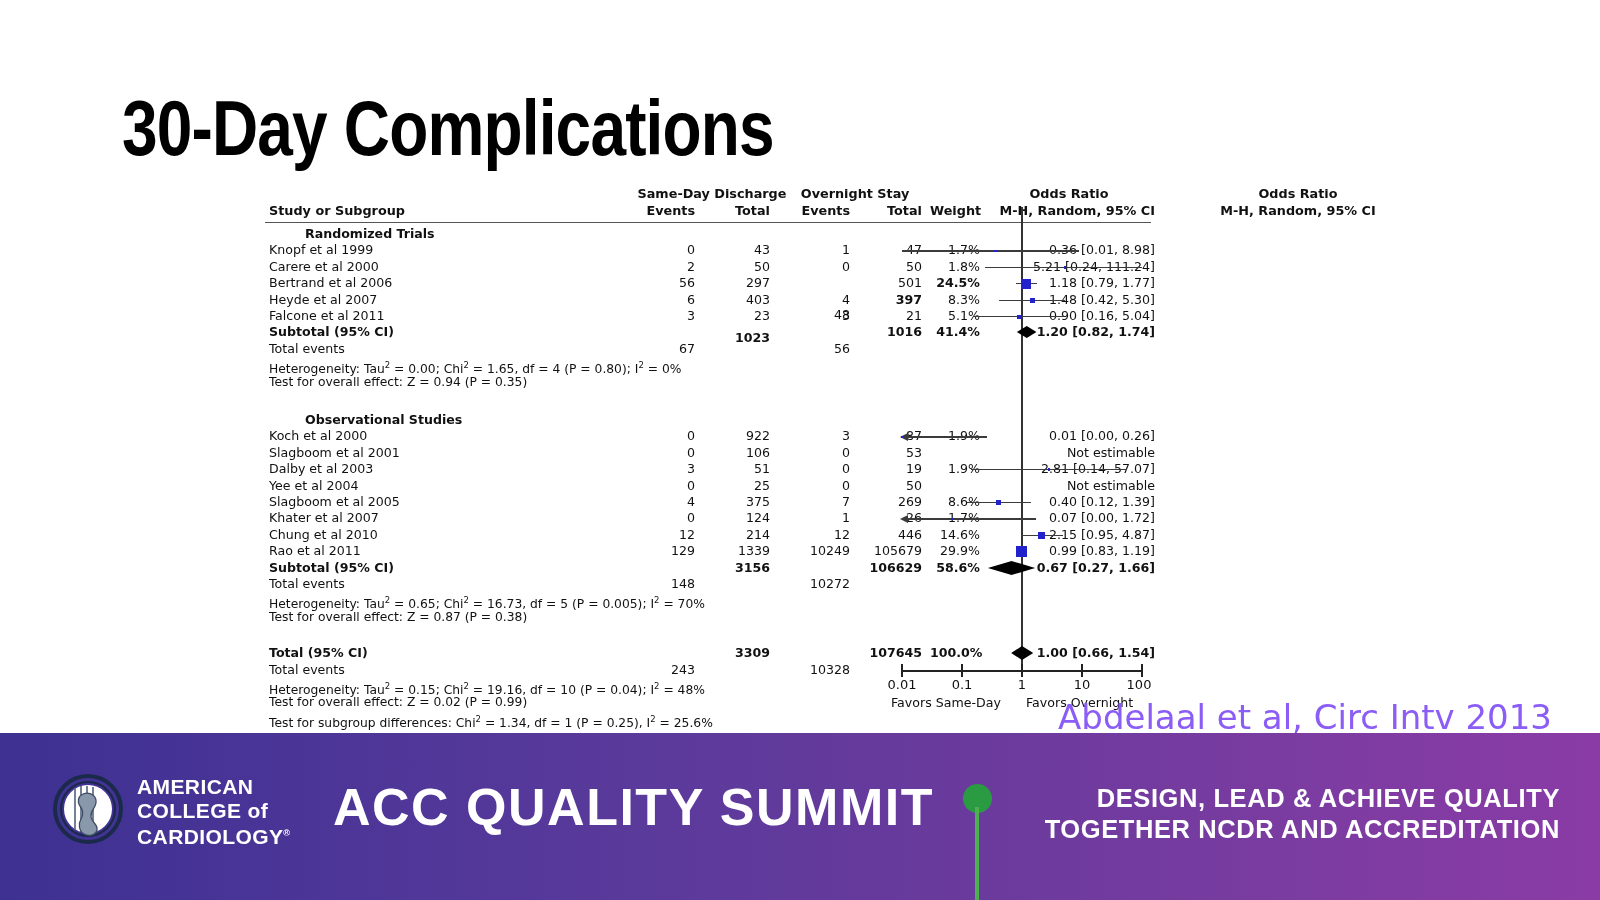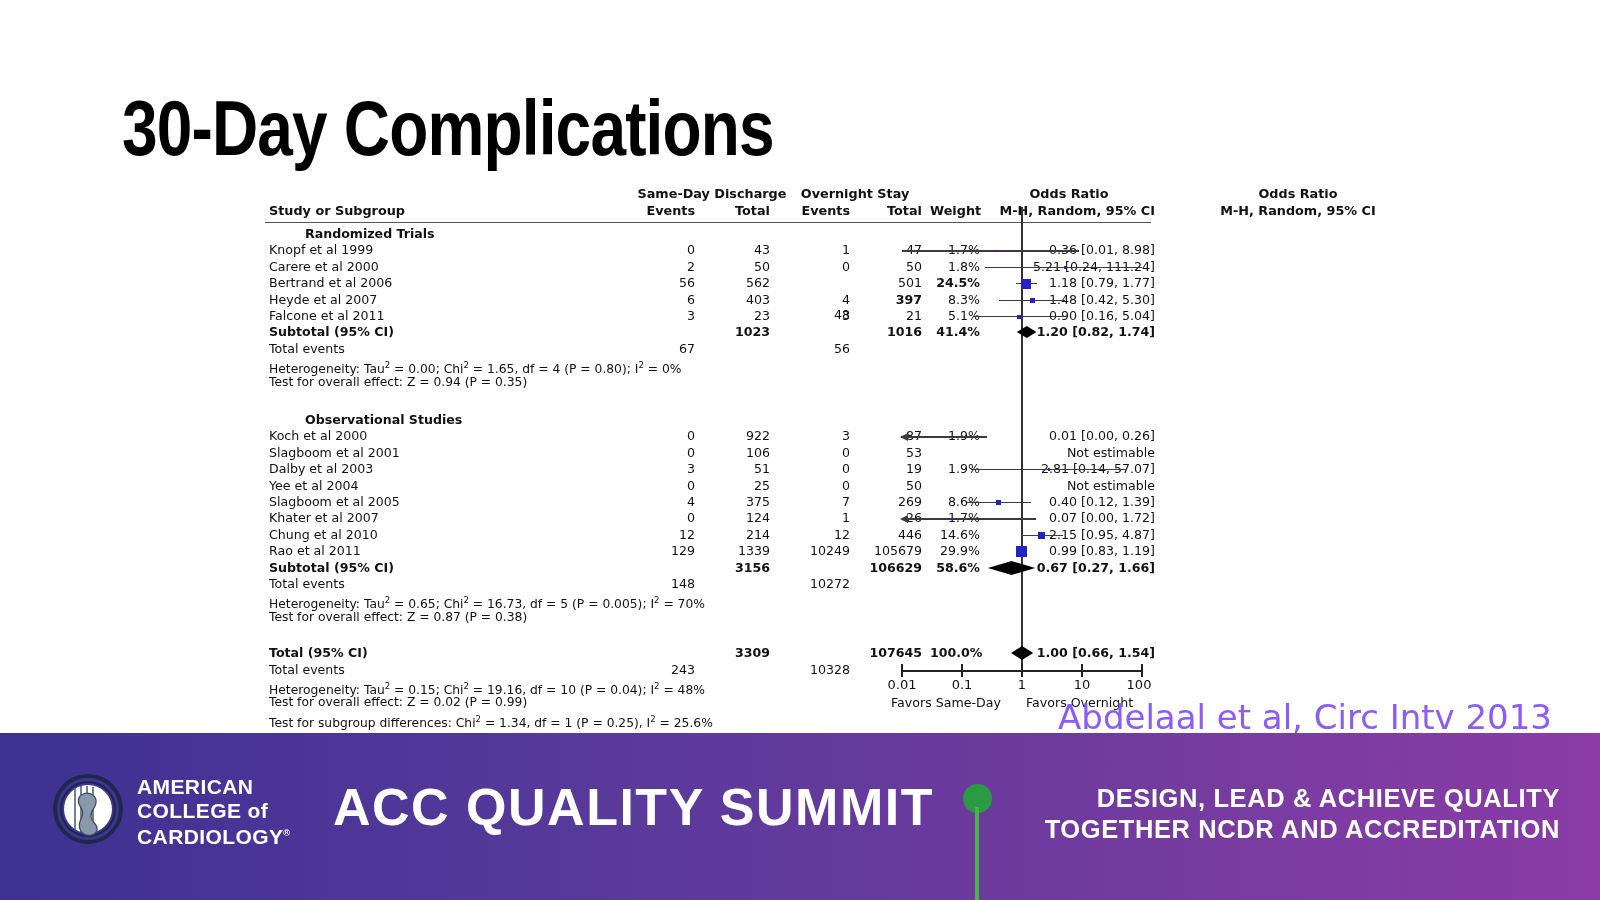--- a/index.html
+++ b/index.html
@@ -122,41 +122,41 @@
       <div class="cell c-or" style="position: absolute; top: 56.4px;">0.36 [0.01, 8.98]</div>
       <div class="cell c-study" style="position: absolute; top: 72.8px;">Carere et al 2000</div>
       <div class="cell c-ev1" style="position: absolute; top: 72.8px;">2</div>
       <div class="cell c-tot1" style="position: absolute; top: 72.8px;">50</div>
       <div class="cell c-ev2" style="position: absolute; top: 72.8px;">0</div>
       <div class="cell c-tot2" style="position: absolute; top: 72.8px;">50</div>
       <div class="cell c-wt" style="position: absolute; top: 72.8px;">1.8%</div>
       <div class="cell c-or" style="position: absolute; top: 72.8px;">5.21 [0.24, 111.24]</div>
       <div class="cell c-study" style="position: absolute; top: 89.2px;">Bertrand et al 2006</div>
       <div class="cell c-ev1" style="position: absolute; top: 89.2px;">56</div>
-      <div class="cell c-tot1" style="position: absolute; top: 89.2px;">562</div>
+      <div class="cell c-tot1" style="position: absolute; top: 89.2px;">297</div>
       <div class="cell c-ev2" style="position: absolute; top: 97px; margin-top: 24px;">48</div>
       <div class="cell c-tot2" style="position: absolute; top: 89.2px;">501</div>
       <div class="cell c-wt" style="position: absolute; top: 89.2px; font-weight: bold;">24.5%</div>
       <div class="cell c-or" style="position: absolute; top: 89.2px;">1.18 [0.79, 1.77]</div>
       <div class="cell c-study" style="position: absolute; top: 105.6px;">Heyde et al 2007</div>
       <div class="cell c-ev1" style="position: absolute; top: 105.6px;">6</div>
       <div class="cell c-tot1" style="position: absolute; top: 105.6px;">403</div>
       <div class="cell c-ev2" style="position: absolute; top: 105.6px;">4</div>
       <div class="cell c-tot2" style="position: absolute; top: 105.6px; font-weight: bold;">397</div>
       <div class="cell c-wt" style="position: absolute; top: 105.6px;">8.3%</div>
       <div class="cell c-or" style="position: absolute; top: 105.6px;">1.48 [0.42, 5.30]</div>
       <div class="cell c-study" style="position: absolute; top: 122px;">Falcone et al 2011</div>
       <div class="cell c-ev1" style="position: absolute; top: 122px;">3</div>
       <div class="cell c-tot1" style="position: absolute; top: 122px;">23</div>
       <div class="cell c-ev2" style="position: absolute; top: 122px;">3</div>
       <div class="cell c-tot2" style="position: absolute; top: 122px;">21</div>
       <div class="cell c-wt" style="position: absolute; top: 122px;">5.1%</div>
       <div class="cell c-or" style="position: absolute; top: 122px;">0.90 [0.16, 5.04]</div>
       <div class="cell b c-study" style="position: absolute; top: 138.4px;">Subtotal (95% CI)</div>
-      <div class="cell b c-tot1" style="position: absolute; top: 138px;">1023</div>
+      <div class="cell b c-tot1" style="position: absolute; top: 144px;">1023</div>
       <div class="cell b c-tot2" style="position: absolute; top: 138.4px;">1016</div>
       <div class="cell b c-wt" style="position: absolute; top: 138.4px;">41.4%</div>
       <div class="cell b c-or" style="position: absolute; top: 138.4px;">1.20 [0.82, 1.74]</div>
       <div class="cell c-study" style="position: absolute; top: 154.8px;">Total events</div>
       <div class="cell c-ev1" style="position: absolute; top: 154.8px;">67</div>
       <div class="cell c-ev2" style="position: absolute; top: 154.8px;">56</div>
       <div class="cell statline" style="width: 640px; position: absolute; top: 171.2px;">Heterogeneity: Tau<sup>2</sup> = 0.00; Chi<sup>2</sup> = 1.65, df = 4 (P = 0.80); I<sup>2</sup> = 0%</div>
       <div class="cell statline" style="width: 640px; position: absolute; top: 187.6px;">Test for overall effect: Z = 0.94 (P = 0.35)</div>
       <div class="cell grouphdr" style="position: absolute; top: 226px;">Observational Studies</div>
       <div class="cell c-study" style="position: absolute; top: 242.4px;">Koch et al 2000</div>

